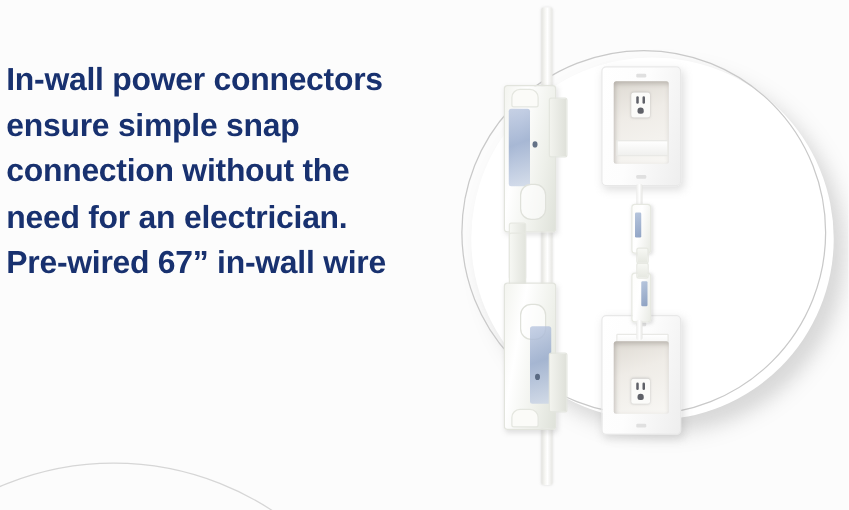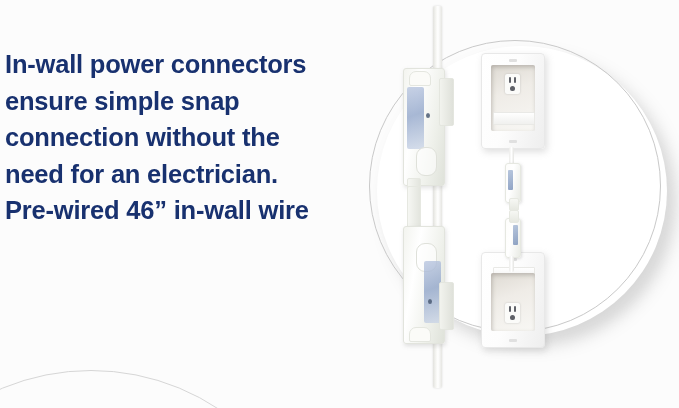--- a/index.html
+++ b/index.html
@@ -277,21 +277,21 @@
 <body>
 
 <div id="slide">
 
   <div class="bg-arc"></div>
 
   <div class="headline">In-wall power connectors
 ensure simple snap
 connection without the
 need for an electrician.
-Pre-wired 46” in-wall wire</div>
+Pre-wired 67” in-wall wire</div>
 
   <div class="photo">
 
     <div class="circle-shadow"></div>
     <div class="circle-outline"></div>
 
     <div class="wall-wire"></div>
 
     <div class="bracket" id="bracket-top">
       <div class="bracket-body">

